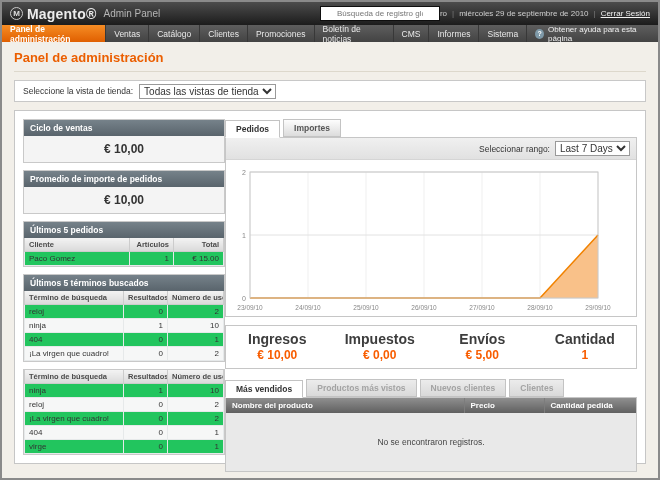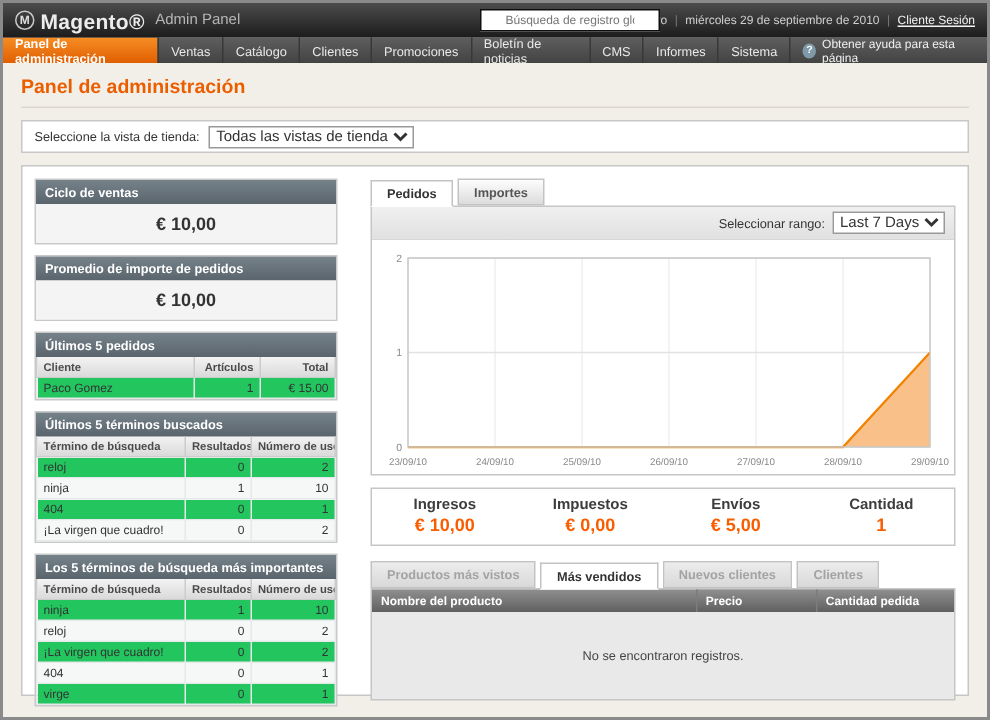--- a/index.html
+++ b/index.html
@@ -24,21 +24,21 @@
   .nav-item.active { background:linear-gradient(#f68d25,#e05f00); color:#fff; font-weight:bold; }
   .nav-help { margin-left:auto; display:flex; align-items:center; gap:4px; padding:0 8px; font-size:8px; color:#f0f0f0; cursor:pointer; }
   .help-icon { width:10px; height:10px; border-radius:50%; background:#7e99a8; color:#fff; font-size:7px; font-weight:bold; display:flex; align-items:center; justify-content:center; }
 
   
   .content { padding:8px 12px; height:436px; }
   .page-title { font-size:13px; color:#eb5e00; font-weight:bold; padding-bottom:6px; border-bottom:1px solid #ddd8cc; margin-bottom:8px; }
   .store-switcher { height:22px; background:#fff; border:1px solid #c8c8c8; display:flex; align-items:center; gap:6px; padding:0 8px; font-size:8.5px; color:#333; margin-bottom:8px; }
   select { font-size:10px; height:15px; border:1px solid #999; background:#fff; font-family:"Liberation Sans", sans-serif; color:#333; }
 
-  .main-box { border:1px solid #c6c6c6; background:#fff; padding:8px; display:flex; gap:22px; height:354px; }
+  .main-box { border:1px solid #c6c6c6; background:#fff; padding:8px; display:flex; gap:0; height:354px; }
   .col-left { width:202px; flex:none; }
   .col-right { flex:1; min-width:0; }
 
   
   .panel { border:1px solid #c9c9c9; margin-bottom:7px; }
   .panel-head { background:linear-gradient(#76828a,#59646c); color:#fff; font-weight:bold; font-size:8.5px; padding:3px 6px; }
   .panel-value { background:#f4f4f4; text-align:center; font-size:12px; font-weight:bold; color:#333; padding:6px 0; }
   .grid { width:100%; border-collapse:collapse; font-size:8px; color:#333; table-layout:fixed; }
   .grid th { background:linear-gradient(#f3f3f3,#dadada); border:1px solid #ccc; border-top:none; padding:2px 4px; text-align:left; font-weight:bold; color:#4a4a4a; font-size:7.5px; white-space:nowrap; overflow:hidden; }
   .grid td { padding:2px 4px; border:1px solid #e6e9ea; border-top:none; background:#22c55e; white-space:nowrap; overflow:hidden; }
@@ -57,21 +57,21 @@
 
   
   .chart-box { border:1px solid #c6c6c6; background:#fff; }
   .chart-toolbar { background:linear-gradient(#f0f0f0,#e1e1e1); border-bottom:1px solid #d5d5d5; padding:3px 6px; display:flex; justify-content:flex-end; align-items:center; gap:5px; font-size:8.5px; color:#333; }
   .chart-area { padding:4px 4px 2px; }
   .chart-area svg { display:block; }
 
   
   .stats-row { margin-top:8px; border:1px solid #c6c6c6; background:#fff; display:flex; padding:5px 0 6px; }
   .stat { flex:1; text-align:center; }
-  .stat-label { font-size:10px; font-weight:bold; color:#3d3d3d; }
+  .stat-label { font-size:14px; font-weight:bold; color:#3d3d3d; }
   .stat-value { font-size:12px; font-weight:bold; color:#f85d00; margin-top:1px; }
 
   
   .bottom-tabs { margin-top:10px; }
   .products { border:1px solid #c6c6c6; }
   .products table { width:100%; border-collapse:collapse; font-size:8px; table-layout:fixed; }
   .products th { background:linear-gradient(#8f8f8f,#606060); color:#fff; text-align:left; padding:3px 6px; font-weight:bold; border-right:1px solid #7c7c7c; white-space:nowrap; }
   .products th:last-child { border-right:none; }
   .products .c-price { width:80px; }
   .products .c-qty { width:92px; }
@@ -87,21 +87,21 @@
       <span class="logo-mark">M</span>
       <span class="brand">Magento®</span>
       <span class="brand-suffix">Admin Panel</span>
     </div>
     <input type="text" class="global-search" placeholder="Búsqueda de registro global" style="">
     <div class="session">
       <span>Accedió como aparo</span>
       <span class="sep">|</span>
       <span>miércoles 29 de septiembre de 2010</span>
       <span class="sep">|</span>
-      <a class="logout">Cliente Sesión</a>
+      <a class="logout">Cerrar Sesión</a>
     </div>
   </header>
 
   <nav class="navbar">
     <a class="nav-item active">Panel de administración</a>
     <a class="nav-item">Ventas</a>
     <a class="nav-item">Catálogo</a>
     <a class="nav-item">Clientes</a>
     <a class="nav-item">Promociones</a>
     <a class="nav-item">Boletín de noticias</a>
@@ -187,21 +187,20 @@
               <tr>
                 <td>¡La virgen que cuadro!</td>
                 <td class="num">0</td>
                 <td class="num">2</td>
               </tr>
             </tbody>
           </table>
         </div>
 
         <div class="panel">
-          <div class="panel-head">Los 5 términos de búsqueda más importantes</div>
           <table class="grid">
             <thead>
               <tr>
                 <th>Término de búsqueda</th>
                 <th class="num c-res">Resultados</th>
                 <th class="num c-uses">Número de usos</th>
               </tr>
             </thead>
             <tbody>
               <tr>
@@ -291,22 +290,22 @@
             <div class="stat-label">Envíos</div>
             <div class="stat-value">€ 5,00</div>
           </div>
           <div class="stat">
             <div class="stat-label">Cantidad</div>
             <div class="stat-value">1</div>
           </div>
         </div>
 
         <div class="tabs bottom-tabs">
+          <div class="tab active">Más vendidos</div>
           <div class="tab disabled">Productos más vistos</div>
-          <div class="tab active">Más vendidos</div>
           <div class="tab disabled">Nuevos clientes</div>
           <div class="tab disabled">Clientes</div>
         </div>
 
         <div class="products">
           <table>
             <thead>
               <tr>
                 <th>Nombre del producto</th>
                 <th class="c-price">Precio</th>

